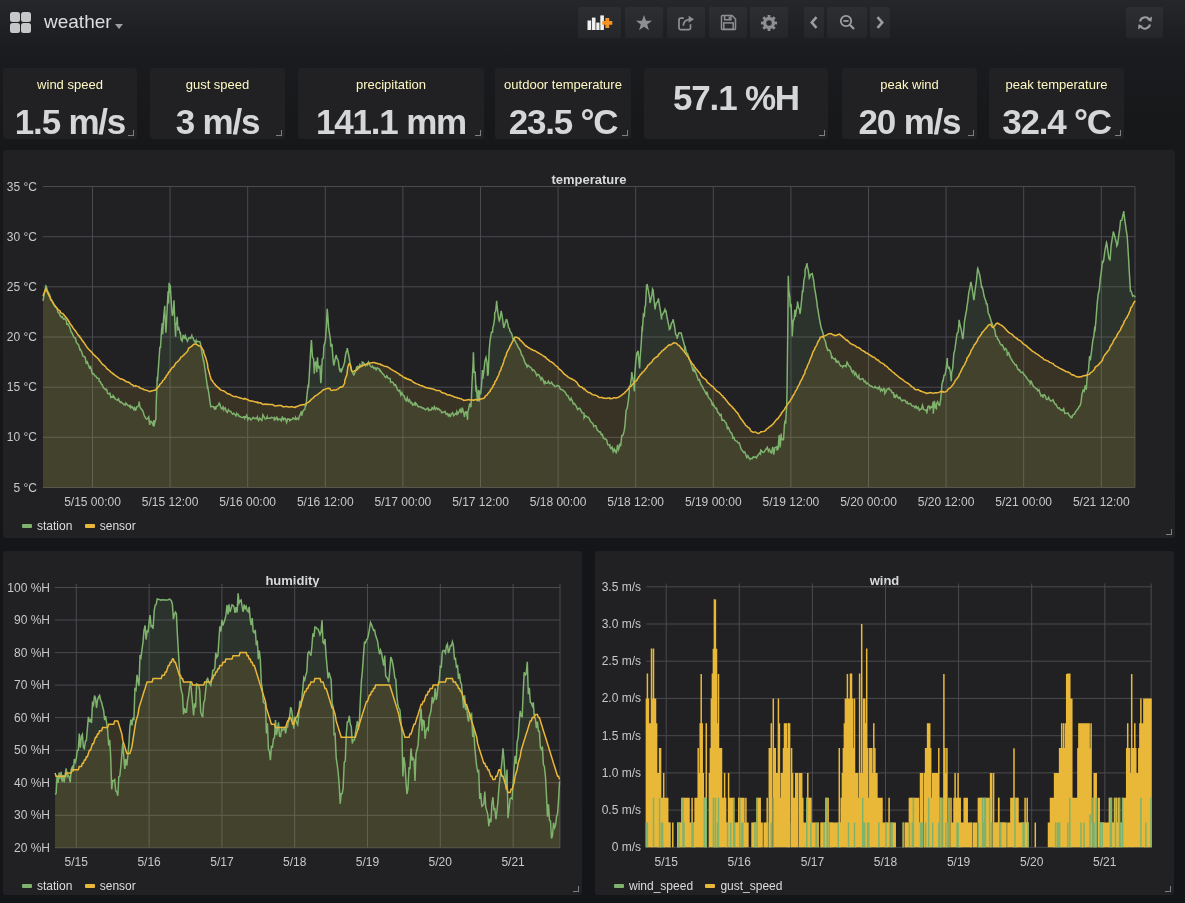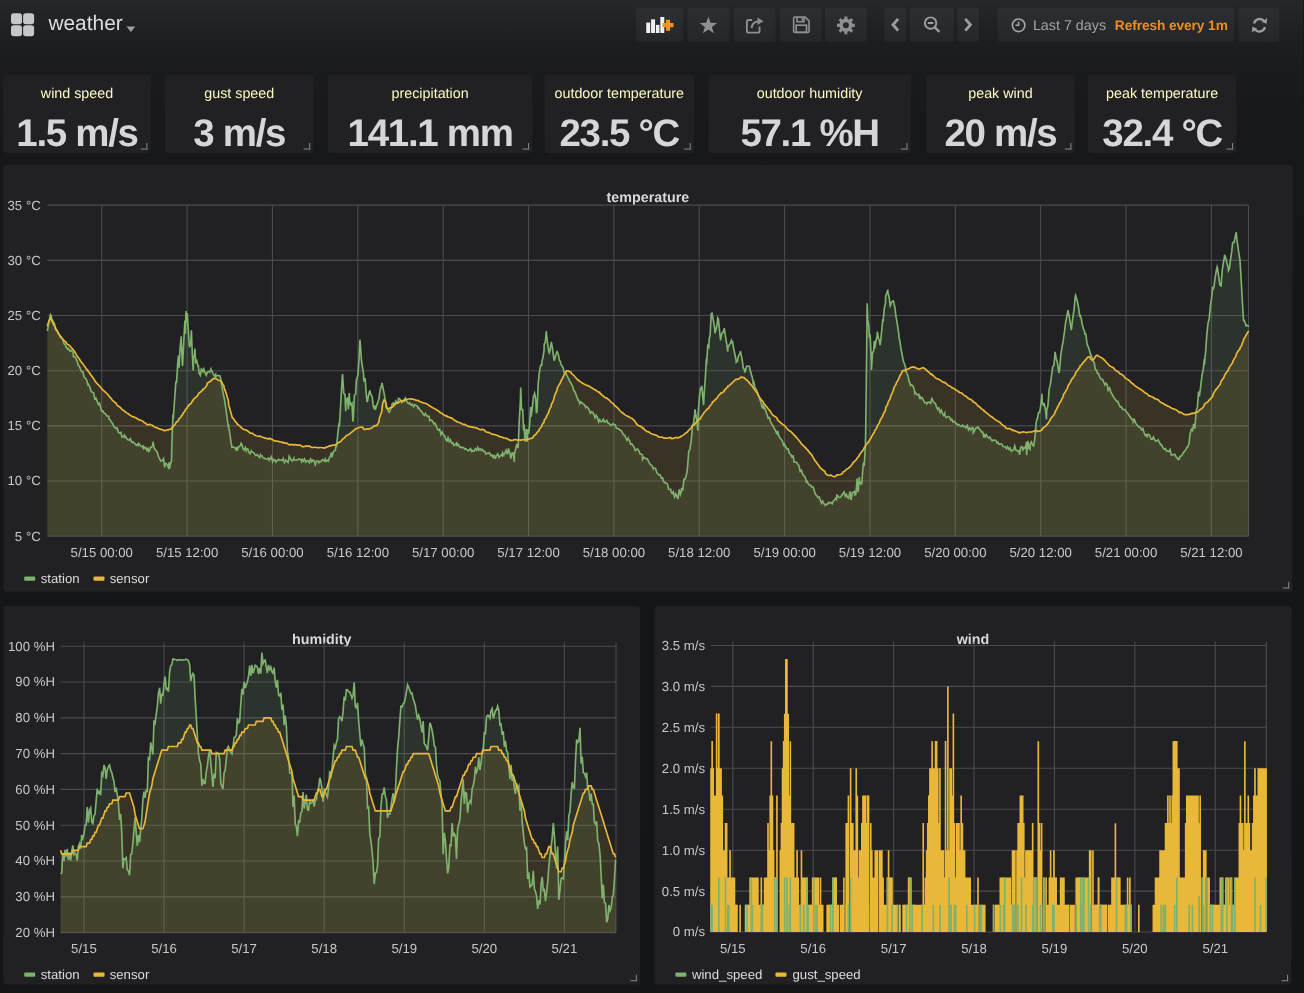--- a/index.html
+++ b/index.html
@@ -91,28 +91,20 @@
         <path d="M10.8 10.8 15 15" stroke-width="2.2"></path>
         <path d="M4.4 7h5.2" stroke-width="1.8"></path>
       </svg>
     </div>
     <div class="nbtn" style="left:870px;width:20px">
       <svg width="8" height="13" viewBox="0 0 8 13" fill="none" stroke="#9b9da0" stroke-width="2.6">
           <path d="M1.5 1.2 6.2 6.5l-4.7 5.3"></path>
         </svg>
     </div>
 
-    <div id="timepick">
-      <svg width="14" height="14" viewBox="0 0 14 14" fill="none" stroke="#a2a4a7" style="margin-left:12px;margin-right:6px;flex-shrink:0">
-        <circle cx="7" cy="7" r="5.7" stroke-width="1.5"></circle>
-        <path d="M7 3.8V7H4.2" stroke-width="1.4"></path>
-      </svg>
-      <span>Last 7 days</span>
-        <b>Refresh every 1m</b>
-    </div>
     <div class="nbtn" style="left:1126px;width:37px">
       <svg width="16" height="16" viewBox="0 0 16 16" fill="none" stroke="#9b9da0" stroke-width="2.1">
         <path d="M3.0 6.4A5.3 5.3 0 0 1 12.3 4.3"></path>
         <path d="M13.0 9.6A5.3 5.3 0 0 1 3.7 11.7"></path>
         <path d="M14.9 1.4l-.4 5.3-4.4-1.7z" fill="#9b9da0" stroke="none"></path>
         <path d="M1.1 14.6l.4-5.3 4.4 1.7z" fill="#9b9da0" stroke="none"></path>
       </svg>
     </div>
   </div>
 
@@ -130,21 +122,20 @@
     <div class="stat-title">precipitation</div>
       <div class="stat-value">141.1 mm</div>
       <div class="corner"></div>
   </div>
   <div class="panel" style="left:495px;top:68px;width:136px;height:71px">
     <div class="stat-title">outdoor temperature</div>
       <div class="stat-value">23.5 °C</div>
       <div class="corner"></div>
   </div>
   <div class="panel" style="left:644px;top:68px;width:184px;height:71px">
-    <div class="stat-title">outdoor humidity</div>
       <div class="stat-value">57.1 %H</div>
       <div class="corner"></div>
   </div>
   <div class="panel" style="left:842px;top:68px;width:135px;height:71px">
     <div class="stat-title">peak wind</div>
       <div class="stat-value">20 m/s</div>
       <div class="corner"></div>
   </div>
   <div class="panel" style="left:989px;top:68px;width:135px;height:71px">
     <div class="stat-title">peak temperature</div>

